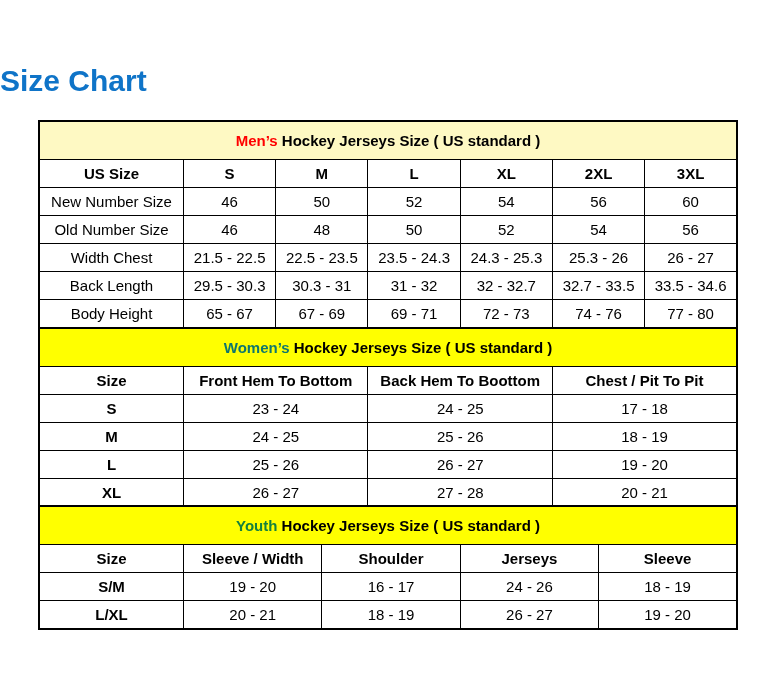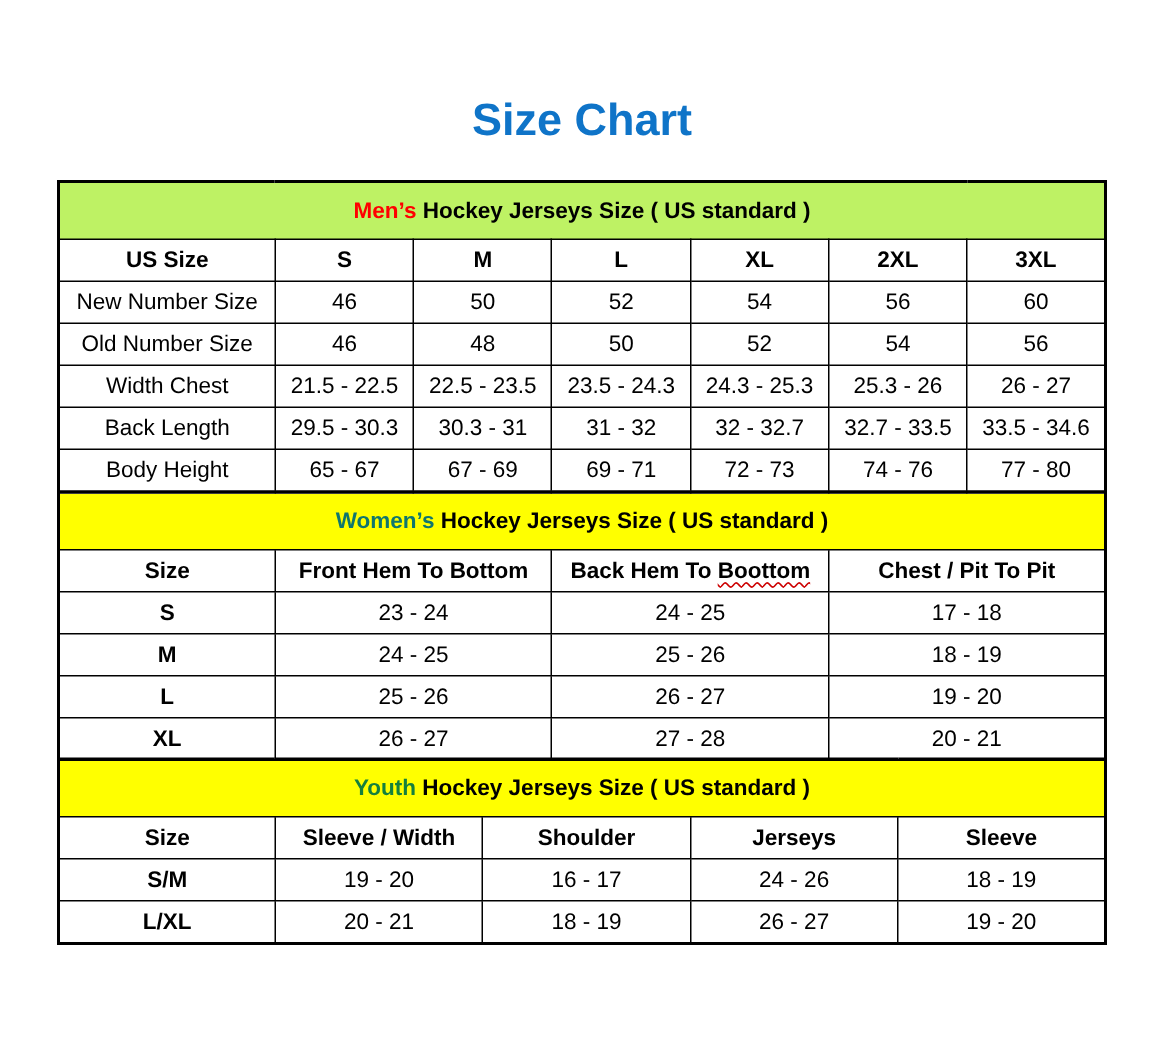--- a/index.html
+++ b/index.html
@@ -9,21 +9,20 @@
     height: 692px;
     background: #ffffff;
     font-family: "Liberation Sans", "DejaVu Sans", sans-serif;
     color: #000000;
     overflow: hidden;
   }
   .page-title {
     margin: 0;
     padding-top: 64px;
     padding-bottom: 22px;
-    text-align: center;
     font-size: 30px;
     font-weight: bold;
     letter-spacing: 0px;
   }
   .tables-wrap {
     margin: 0 38px;
     width: 700px;
   }
   table.size-table {
     width: 700px;
@@ -44,21 +43,20 @@
   td.banner-cell {
     height: 37px;
     font-size: 16.5px;
     font-weight: bold;
   }
   table.size-table th { height: 27px; font-weight: bold; }
   table.size-table td.data-cell, table.size-table td.label-cell { height: 27px; font-weight: normal; }
   table.size-table td.label-cell.bold-label { font-weight: bold; }
   .banner-highlight { font-weight: bold; }
   .wavy {
-    text-decoration: underline;
     text-decoration-style: wavy;
     text-decoration-thickness: 1px;
     text-underline-offset: 3px;
   }
 </style>
 </head>
 <body>
 
 <div class="page">
   <h1 class="page-title" style="color: rgb(15, 116, 200);">Size Chart</h1>
@@ -68,21 +66,21 @@
           <col style="width: 20.7%;">
           <col style="width: 13.2167%;">
           <col style="width: 13.2167%;">
           <col style="width: 13.2167%;">
           <col style="width: 13.2167%;">
           <col style="width: 13.2167%;">
           <col style="width: 13.2167%;">
         </colgroup>
         <tbody>
           <tr>
-            <td colspan="7" class="banner-cell" style="background: #bef264;"><span class="banner-highlight" style="color: rgb(255, 0, 0);">Men’s</span><span> Hockey Jerseys Size ( US standard )</span></td>
+            <td colspan="7" class="banner-cell" style="background: #fef9c3;"><span class="banner-highlight" style="color: rgb(255, 0, 0);">Men’s</span><span> Hockey Jerseys Size ( US standard )</span></td>
           </tr>
           <tr>
             <th><span>US Size</span></th>
             <th><span>S</span></th>
             <th><span>M</span></th>
             <th><span>L</span></th>
             <th><span>XL</span></th>
             <th><span>2XL</span></th>
             <th><span>3XL</span></th>
           </tr>

